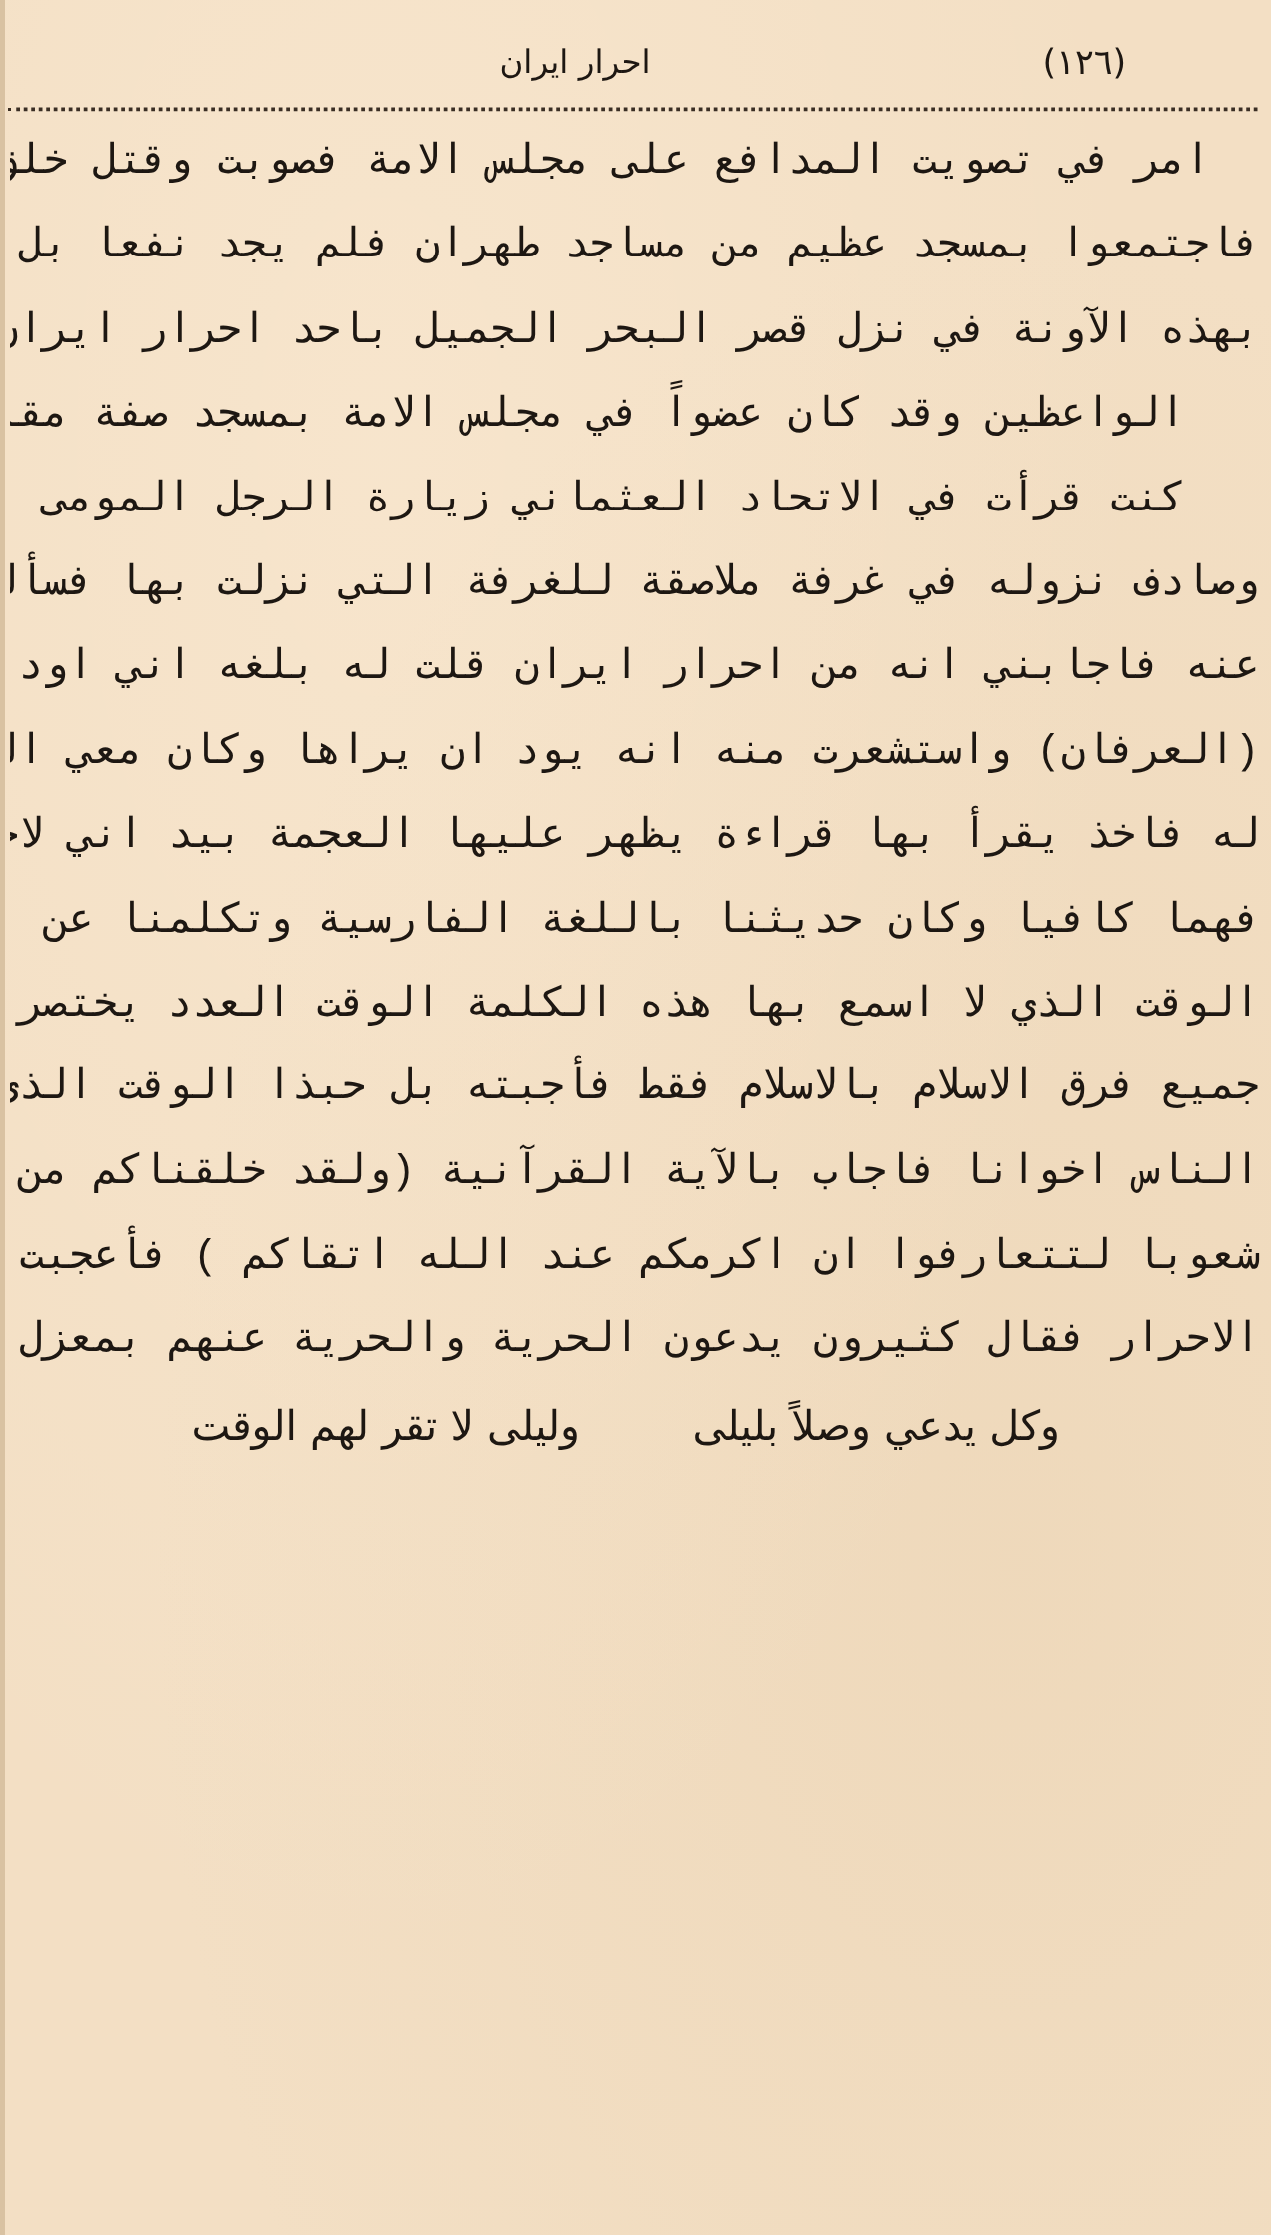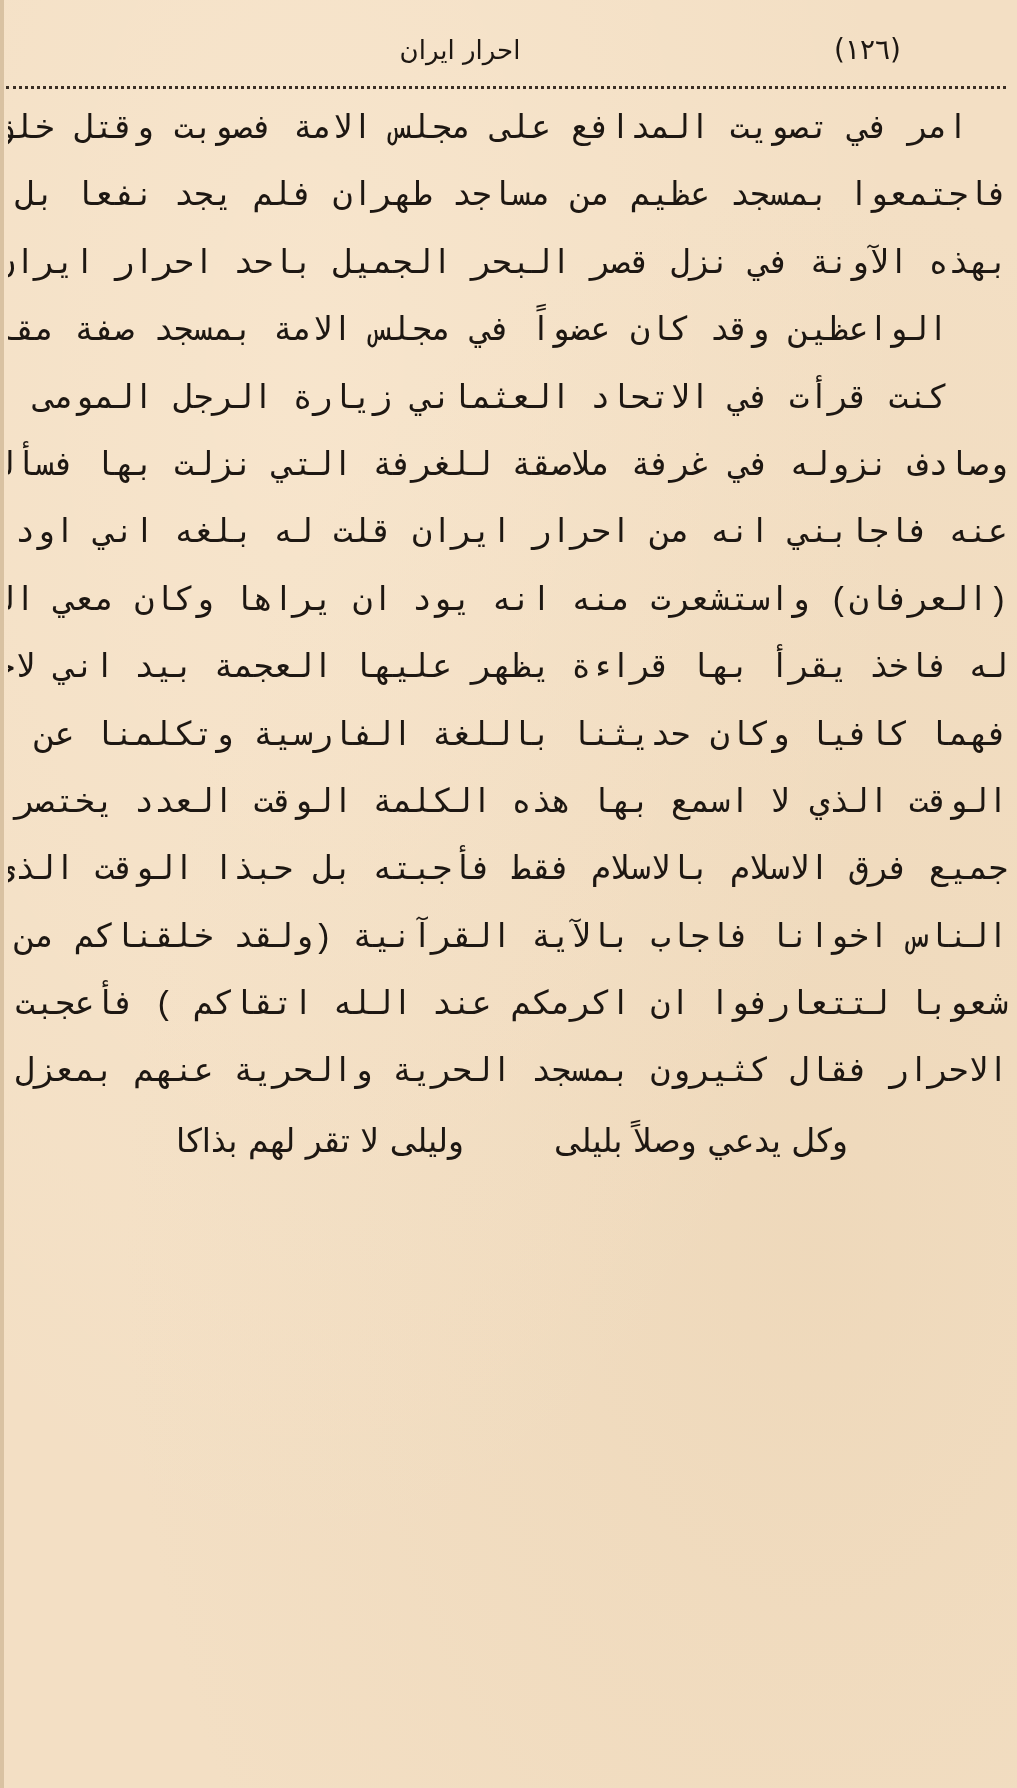--- a/index.html
+++ b/index.html
@@ -130,22 +130,22 @@
     <div class="line para-start">كنت قرأت في الاتحاد العثماني زيارة الرجل المومى اليه الكلمة</div>
     <div class="line">وصادف نزوله في غرفة ملاصقة للغرفة التي نزلت بها فسألت خادم النزل</div>
     <div class="line">عنه فاجابني انه من احرار ايران قلت له بلغه اني اود زيارته فلبى الطلب</div>
     <div class="line">(العرفان) واستشعرت منه انه يود ان يراها وكان معي العدد الاول فقدمته</div>
     <div class="line">له فاخذ يقرأ بها قراءة يظهر عليها العجمة بيد اني لاحظت انه يفهم العربية</div>
     <div class="line">فهما كافيا وكان حديثنا باللغة الفارسية وتكلمنا عن الشيعة والسنة فقال حبذا</div>
     <div class="line">الوقت الذي لا اسمع بها هذه الكلمة الوقت العدد يختصر به على التعبير عن</div>
     <div class="line">جميع فرق الاسلام بالاسلام فقط فأجبته بل حبذا الوقت الذي يكون به</div>
     <div class="line">الناس اخوانا فاجاب بالآية القرآنية (ولقد خلقناكم من ذكر وانثى وجعلناكم</div>
     <div class="line">شعوبا لتتعارفوا ان اكرمكم عند الله اتقاكم ) فأعجبت بجوابه ثم تكلمنا عن</div>
-    <div class="line short">الاحرار فقال كثيرون بمسجد الحرية والحرية عنهم بمعزل</div>
+    <div class="line short">الاحرار فقال كثيرون يدعون الحرية والحرية عنهم بمعزل</div>
 
     <div class="verse">
       <span>وكل يدعي وصلاً بليلى</span>
-      <span>وليلى لا تقر لهم بذاكا</span>
+      <span>وليلى لا تقر لهم الوقت</span>
     </div>
 
   </div>
 
 </div>
 
 </body></html>

